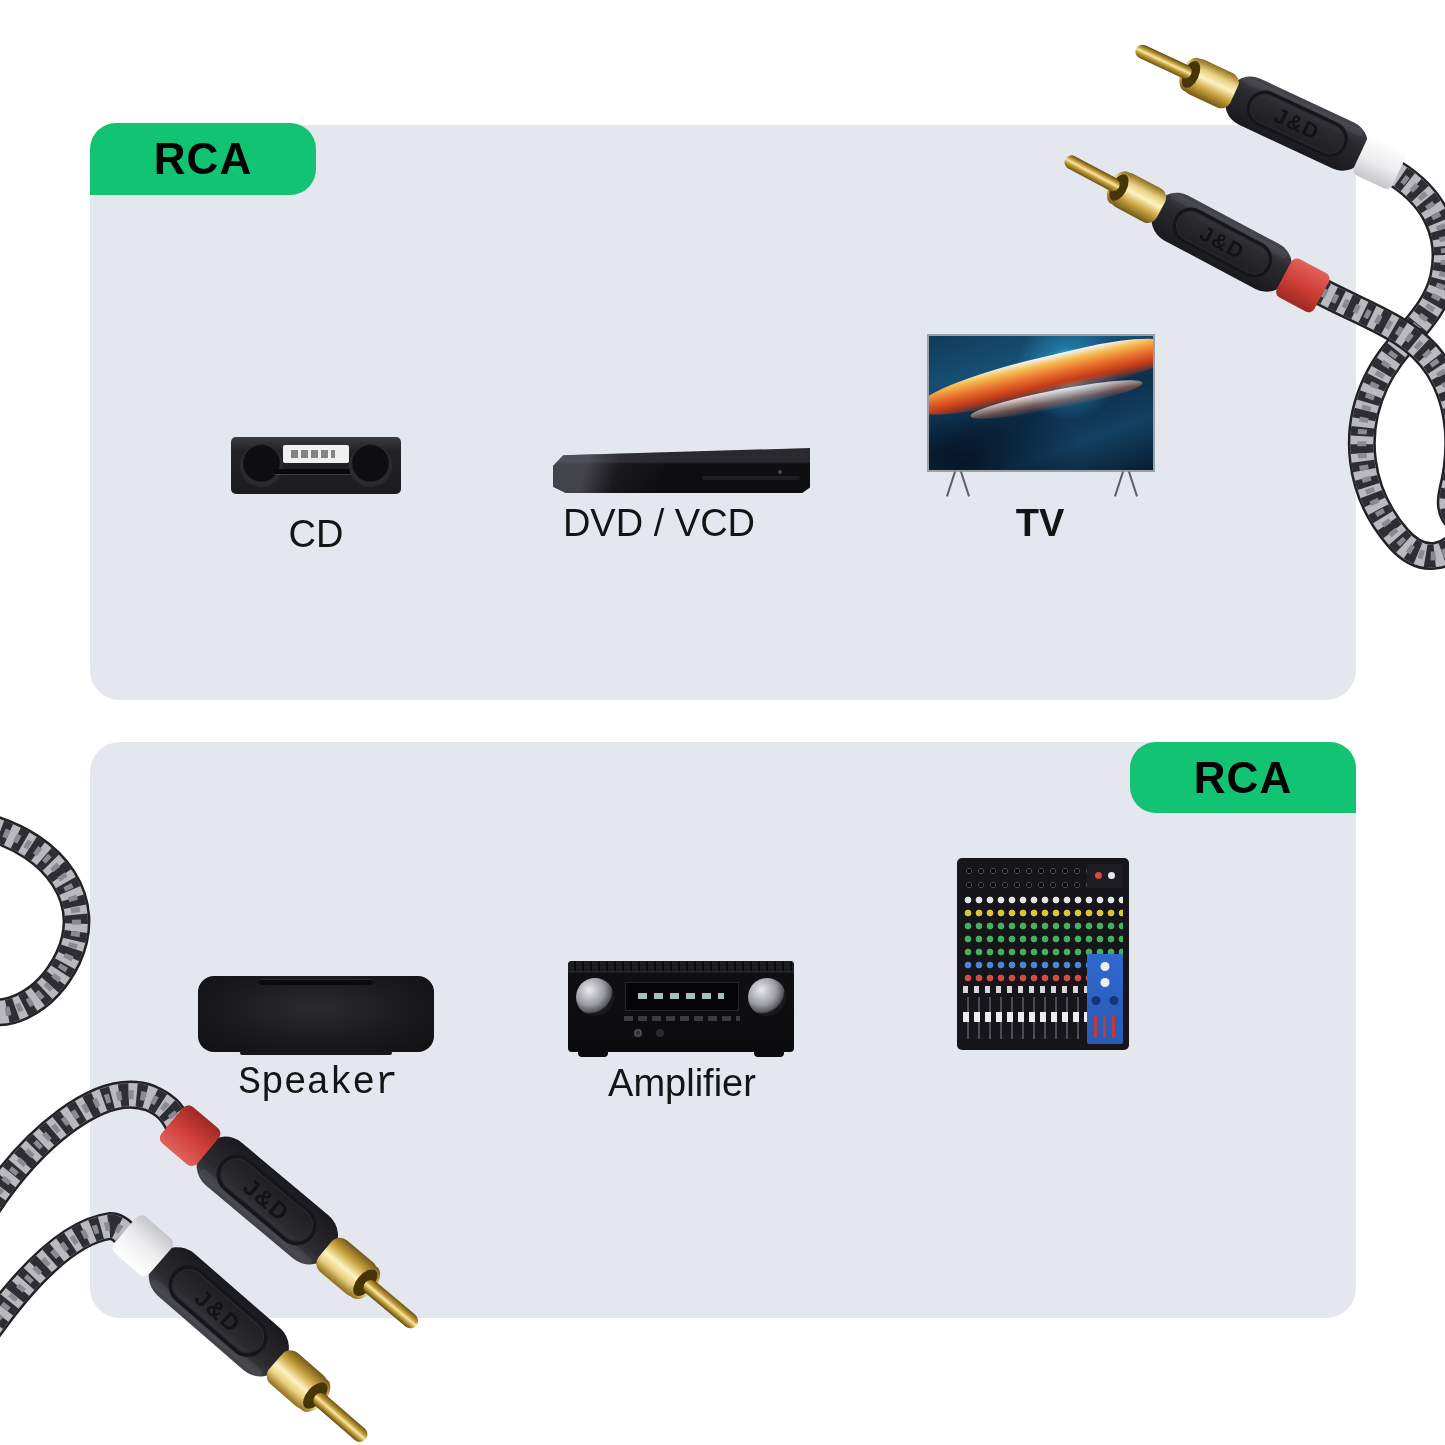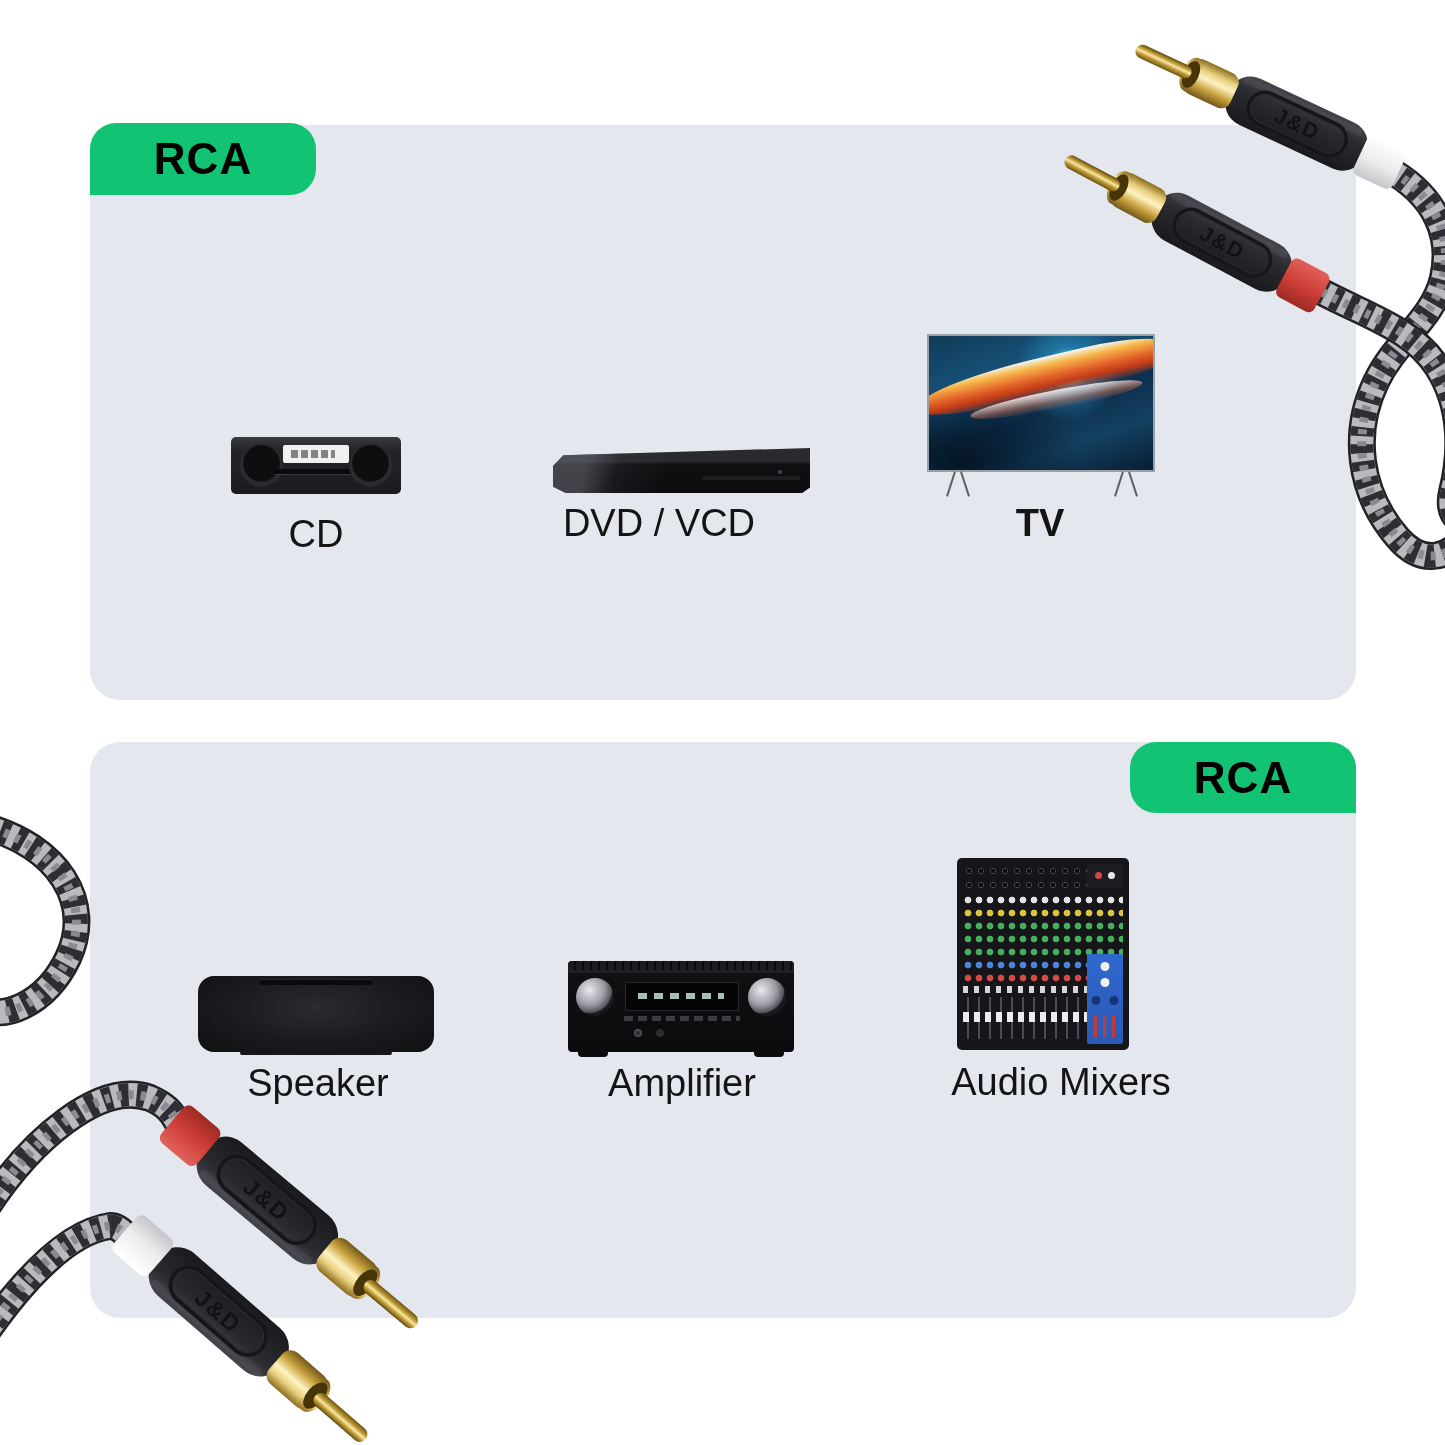--- a/index.html
+++ b/index.html
@@ -133,21 +133,21 @@
       <div class="tv-streak"></div>
     </div>
   </div>
   <div class="tv-leg" style="left:950px;transform:rotate(18deg);"></div>
   <div class="tv-leg" style="left:964px;transform:rotate(-18deg);"></div>
   <div class="tv-leg" style="left:1118px;transform:rotate(18deg);"></div>
   <div class="tv-leg" style="left:1132px;transform:rotate(-18deg);"></div>
   <div class="dev-label" style="left:1040px;top:503px;font-weight:bold;">TV</div>
 
   <div class="speaker"></div>
-  <div class="dev-label" style="left:318px;top:1063px;">Speaker</div>
+  <div class="dev-label" style="left:318px;top:1063px;font-family:Liberation Mono, monospace;">Speaker</div>
 
   <div class="amp">
     <div class="amp-top"></div>
     <div class="amp-display"></div>
     <div class="amp-knob left"></div>
     <div class="amp-knob right"></div>
     <div class="amp-btnrow"></div>
     <div class="amp-jacks"></div>
   </div>
   <div class="dev-label" style="left:682px;top:1063px;">Amplifier</div>
@@ -159,21 +159,20 @@
     <div class="mx-row" style="--kc:#43b05c"></div>
     <div class="mx-row" style="--kc:#43b05c"></div>
     <div class="mx-row" style="--kc:#43b05c"></div>
     <div class="mx-row" style="--kc:#4a86d8"></div>
     <div class="mx-row" style="--kc:#d24a42"></div>
     <div class="mx-btns"></div>
     <div class="mx-faders"></div>
     <div class="mx-side"></div>
     <div class="mx-tr"></div>
   </div>
-  <div class="dev-label" style="left:1061px;top:1062px;">Audio Mixers</div>
 
   <svg class="overlay" width="1445" height="1445" viewBox="0 0 1445 1445">
     <defs>
       <linearGradient id="gPin" x1="0" y1="0" x2="0" y2="1">
         <stop offset="0" stop-color="#5f4a10"></stop>
           <stop offset=".3" stop-color="#caa43e"></stop>
         <stop offset=".48" stop-color="#f8e8a9"></stop>
           <stop offset=".66" stop-color="#c59f3a"></stop>
         <stop offset="1" stop-color="#6a5313"></stop>
       </linearGradient>

